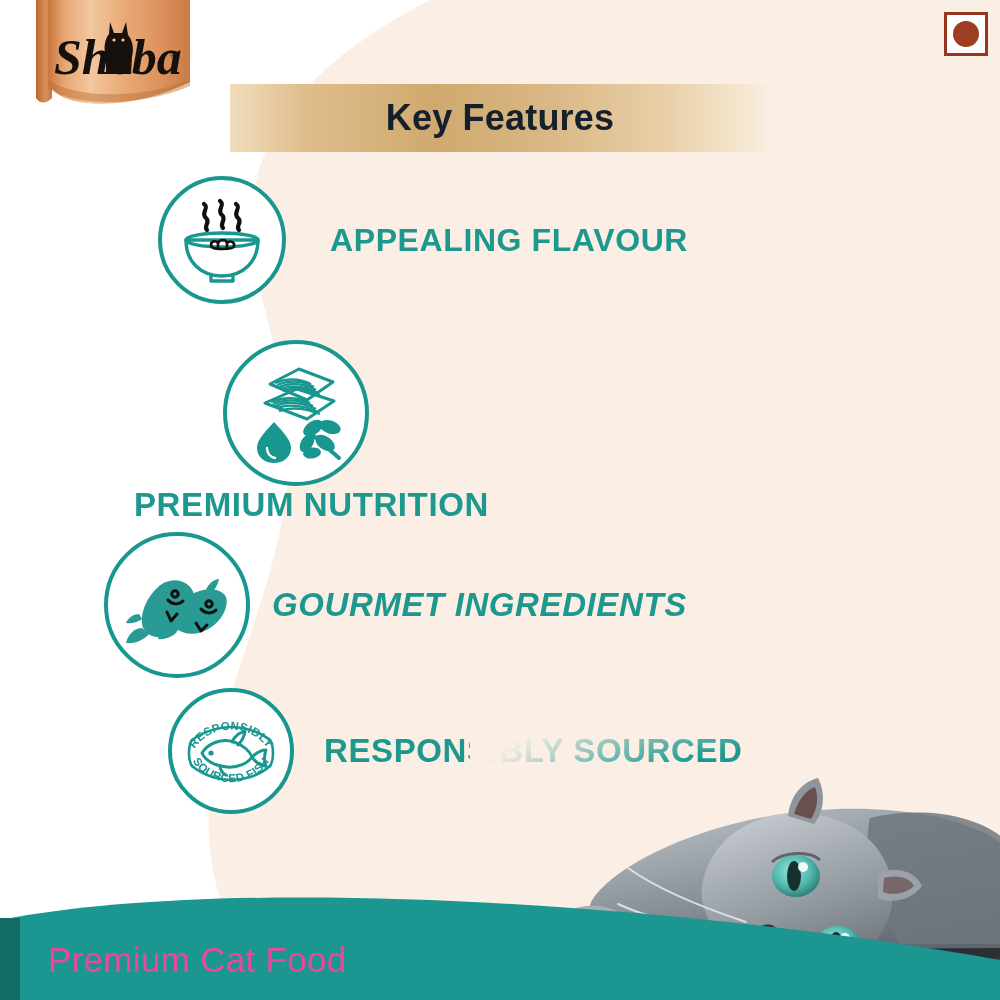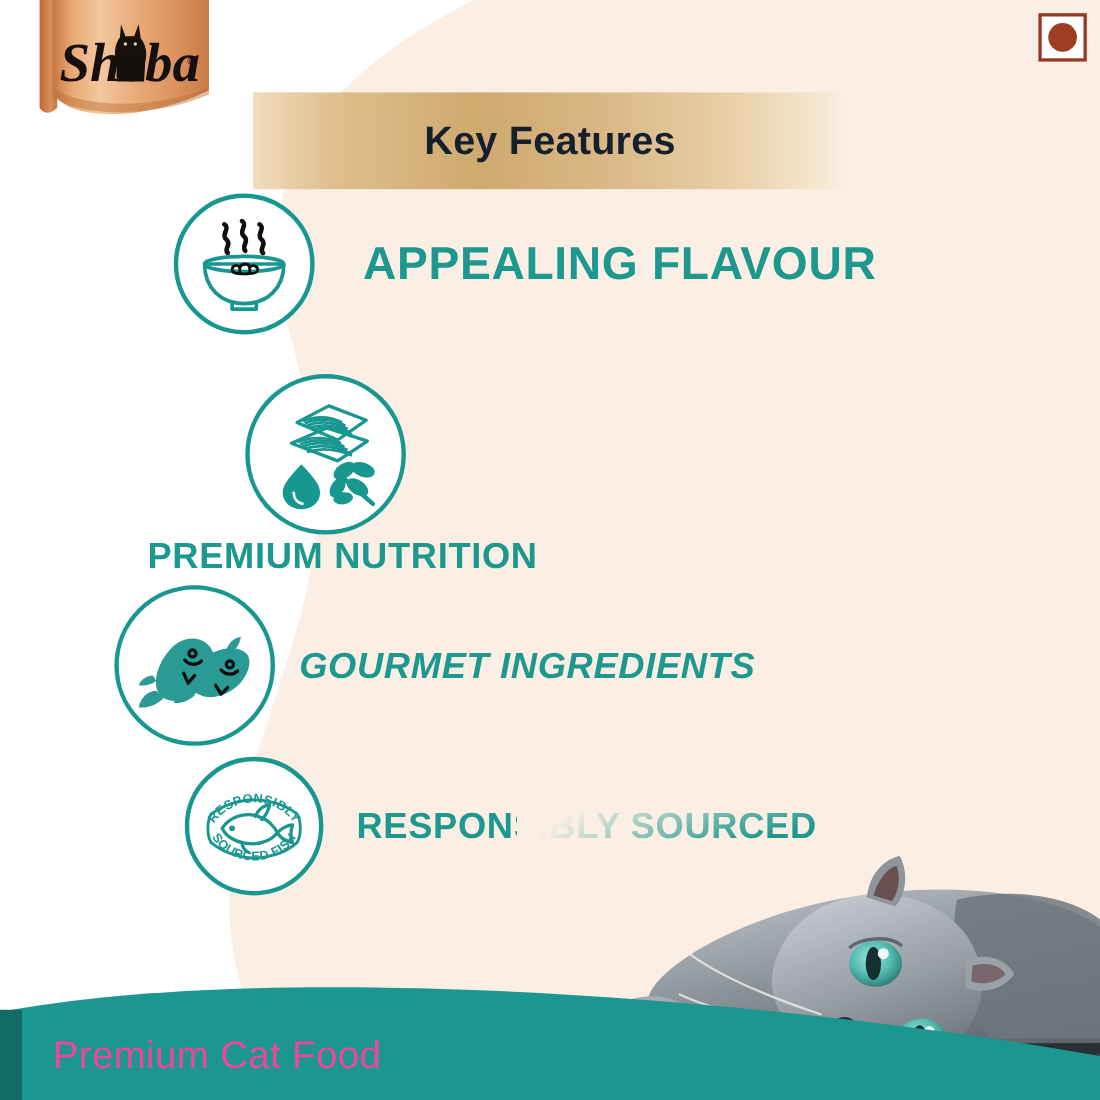--- a/index.html
+++ b/index.html
@@ -11,21 +11,21 @@
     overflow:hidden;
   }
   #stage{position:relative;width:1000px;height:1000px;overflow:hidden;background:#ffffff;}
 
   
   .bg-layer{position:absolute;inset:0;}
   .bg-layer svg{display:block;width:1000px;height:1000px;}
 
   
   .banner{
-    position:absolute;left:230px;top:84px;width:540px;height:88px;
+    position:absolute;left:230px;top:84px;width:540px;height:68px;
     background:linear-gradient(90deg,#f0ddbd 0%,#dfbd8c 14%,#cfa96e 38%,#d9b684 58%,#e8cfa6 80%,#f5e7d1 96%,rgba(250,238,222,0) 100%);
     display:flex;align-items:center;justify-content:center;
   }
   .banner-title{
     font-size:36px;font-weight:700;color:#14202b;letter-spacing:.2px;
     font-family:"Liberation Sans", sans-serif;
   }
 
   
   .logo-wrap{position:absolute;left:18px;top:-6px;width:190px;height:126px;}
@@ -48,21 +48,21 @@
     flex:0 0 auto;
   }
   .f-icon svg{display:block;}
   .f-label{
     color:#1d988f;font-weight:700;letter-spacing:.6px;white-space:nowrap;
     font-family:"Liberation Sans", sans-serif;
   }
 
   .feature.r0{left:158px;top:0px;}
   .feature.r0 .f-icon{width:128px;height:128px;}
-  .feature.r0 .f-label{font-size:42px;margin-left:44px;}
+  .feature.r0 .f-label{font-size:32px;margin-left:44px;}
 
   .feature.r1{left:104px;top:164px;flex-direction:column;}
   .feature.r1 .f-icon{width:146px;height:146px;}
   .feature.r1 .f-label{font-size:33px;margin-left:30px;}
 
   .feature.r2{left:104px;top:356px;font-style:italic;}
   .feature.r2 .f-icon{width:146px;height:146px;}
   .feature.r2 .f-label{font-size:33px;margin-left:22px;}
 
   .feature.r3{left:168px;top:512px;}

